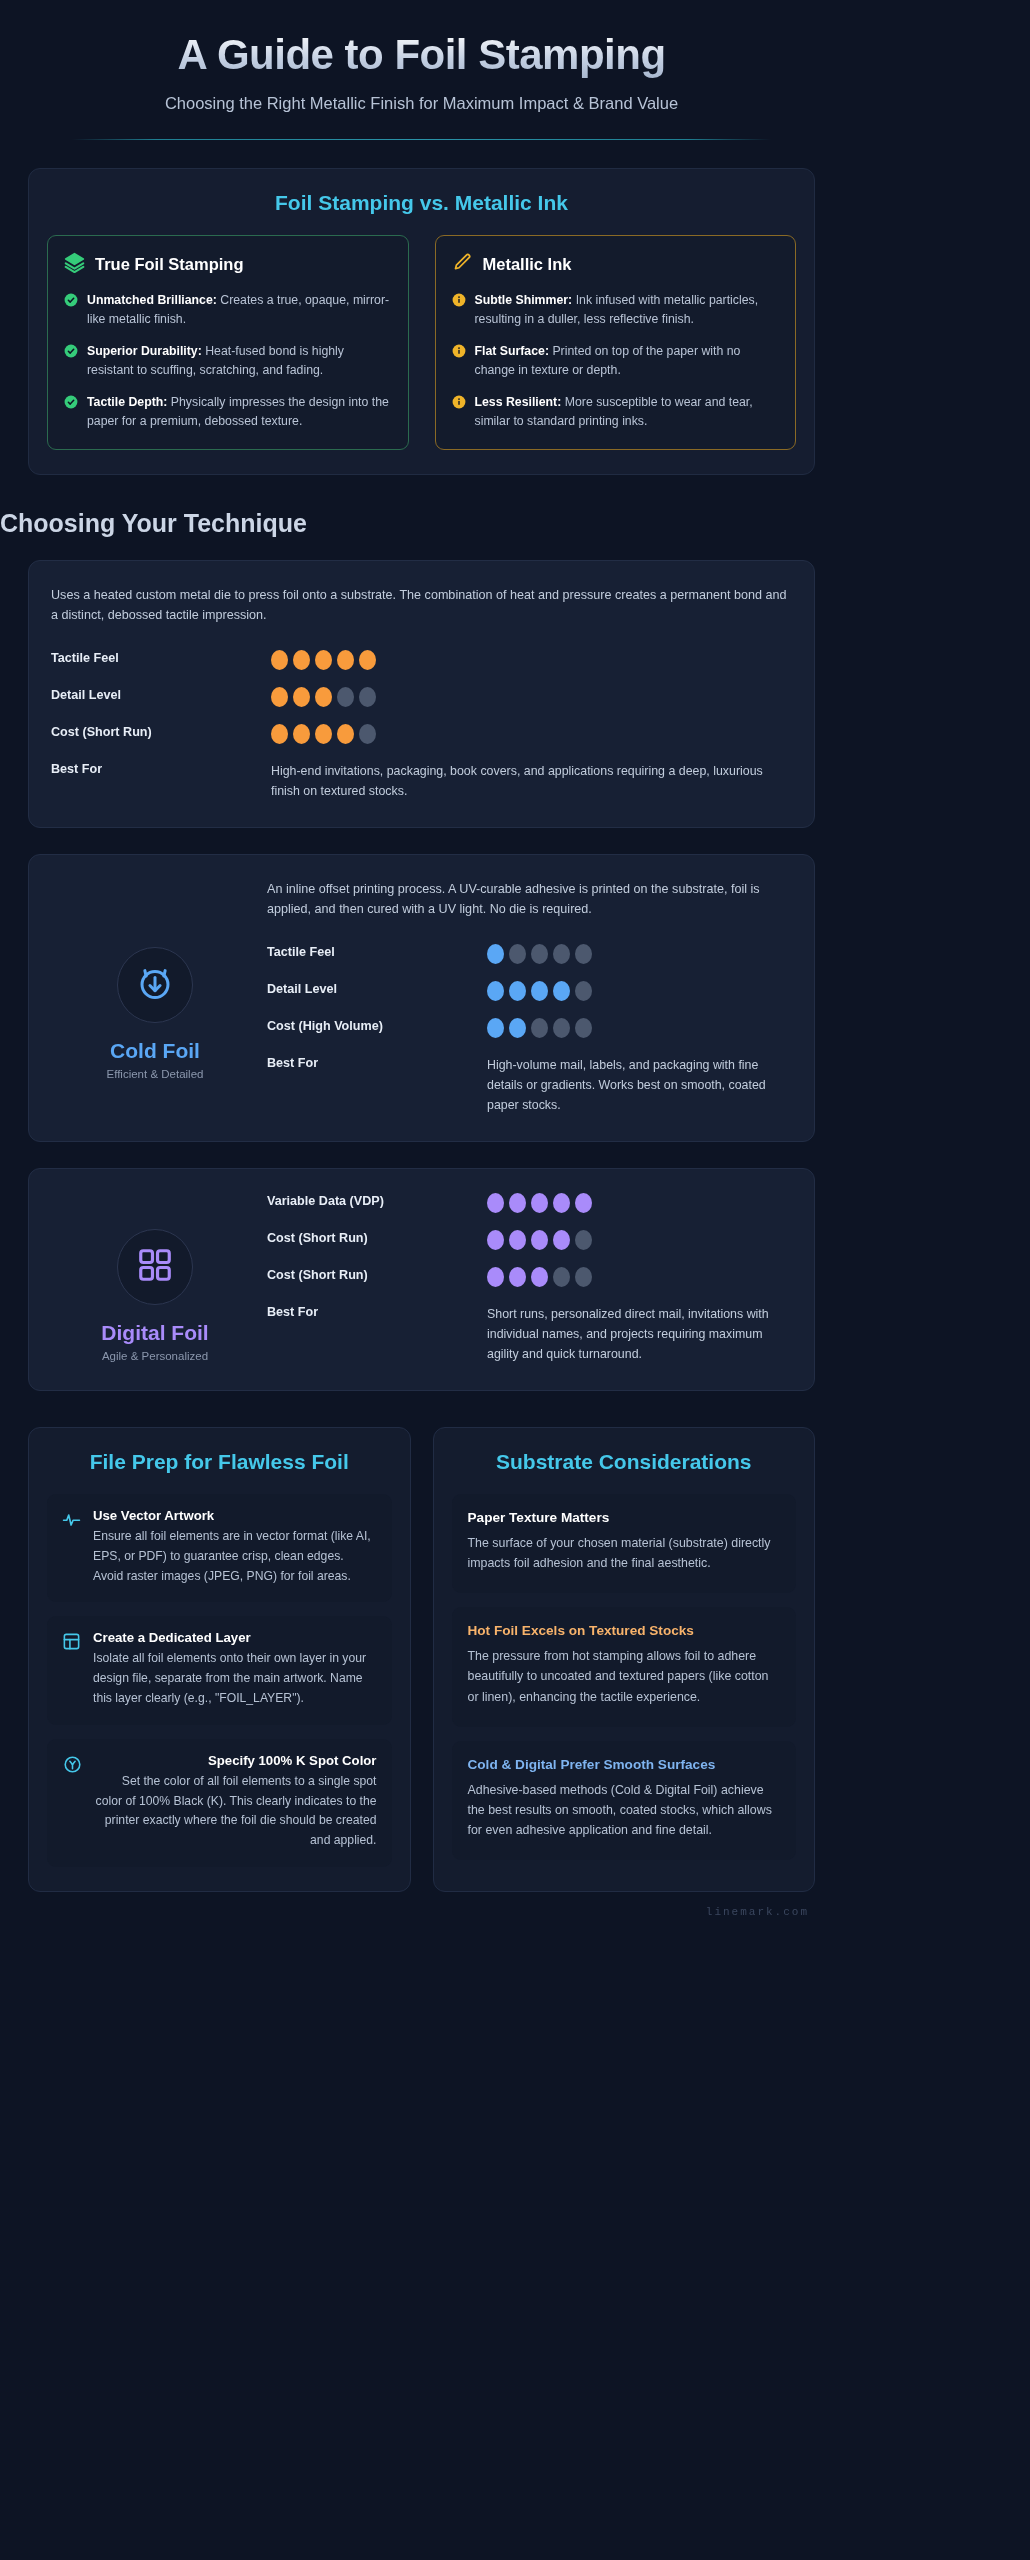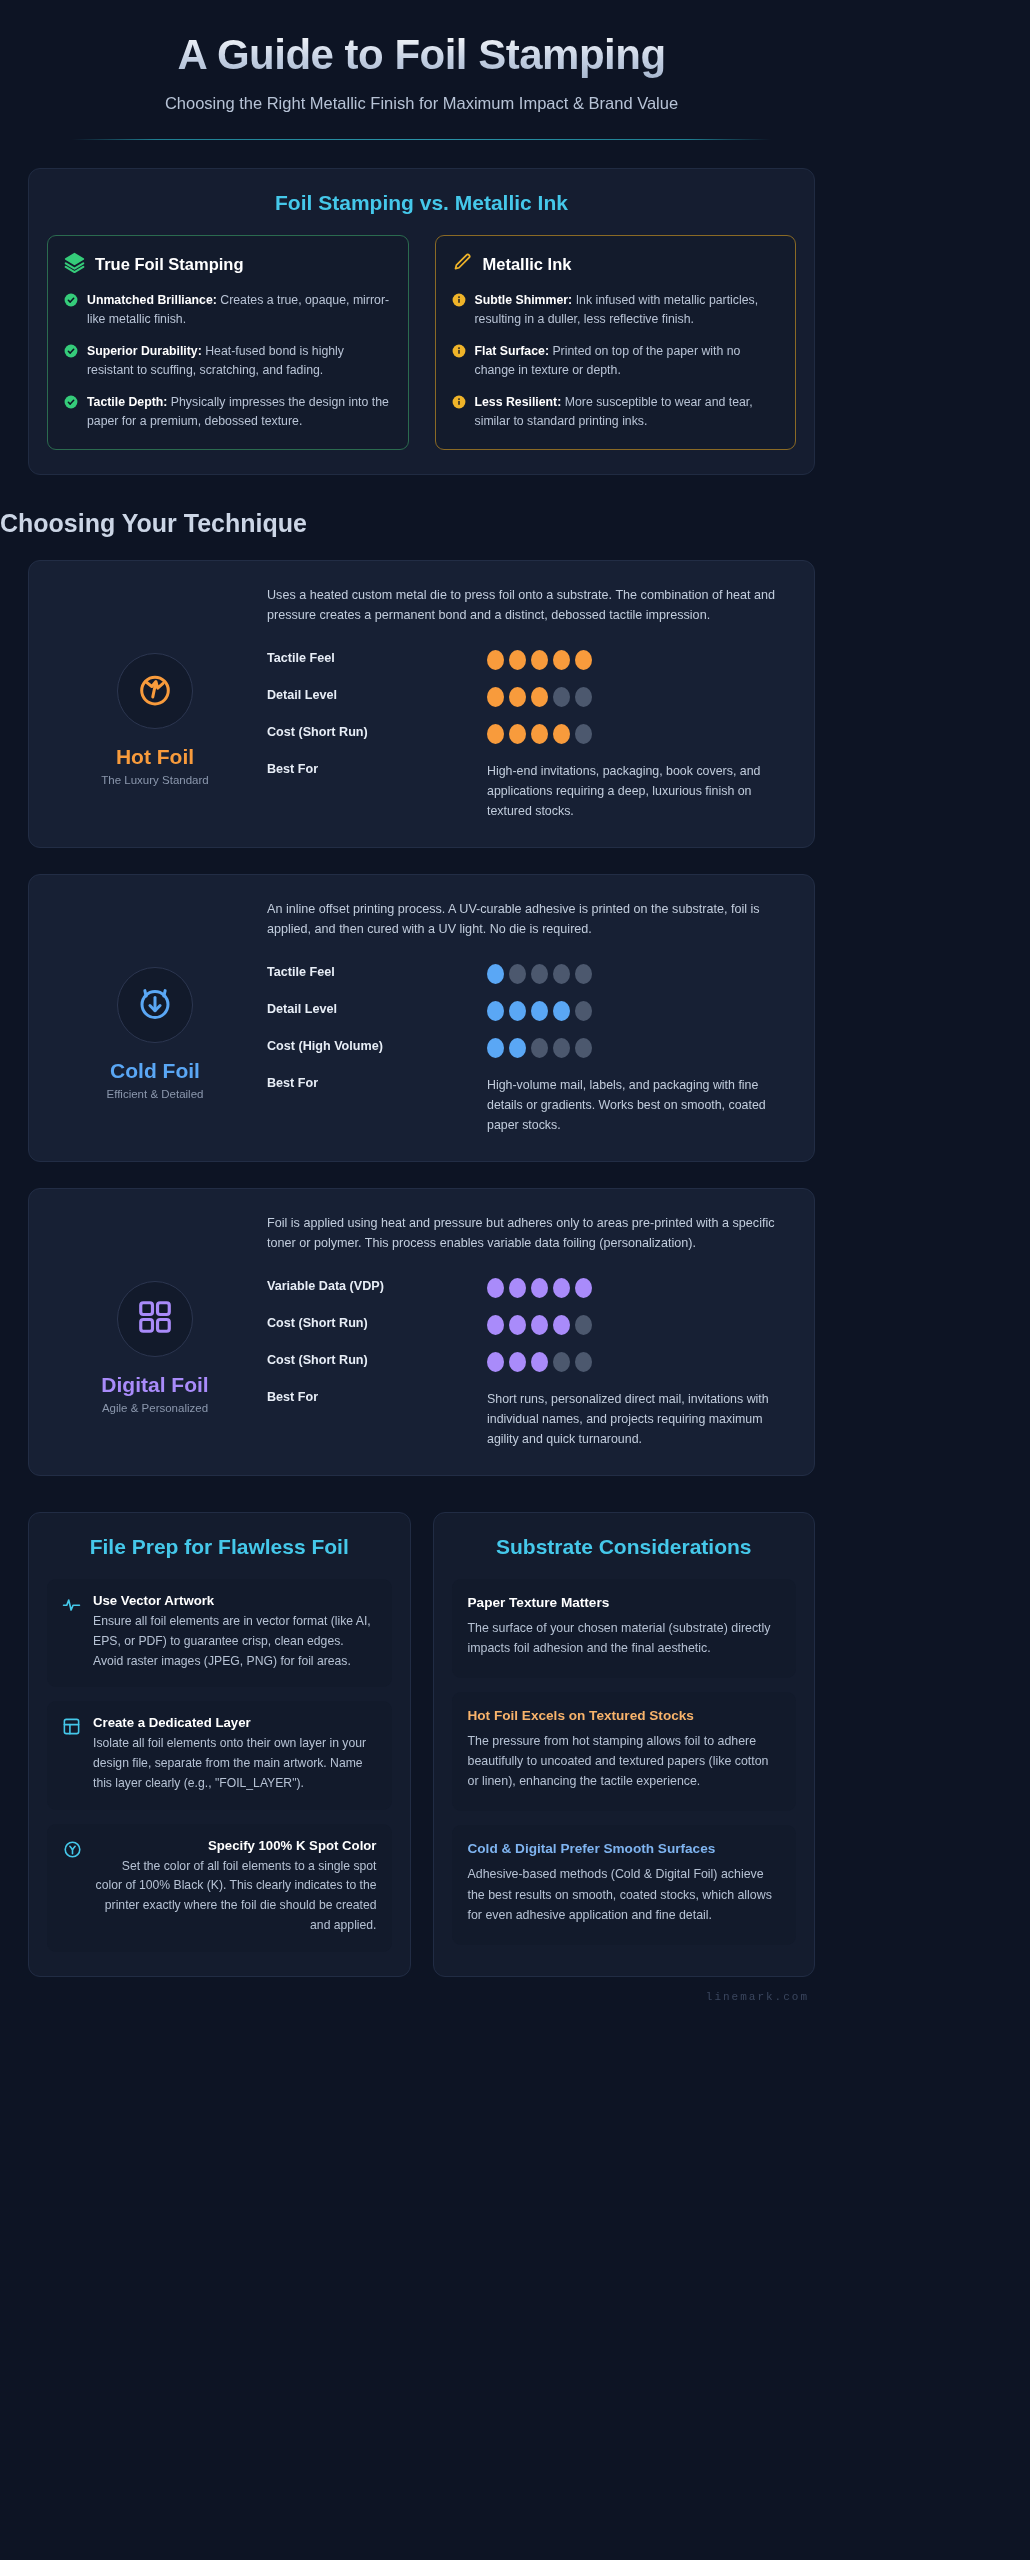--- a/index.html
+++ b/index.html
@@ -337,31 +337,20 @@
         <span><b>Less Resilient:</b><span> More susceptible to wear and tear, similar to standard printing inks.</span></span>
       </li>
           </ul>
         </div>
       </div>
   </div>
 
   <div class="section-heading">Choosing Your Technique</div>
   <div id="tech-list">
       <div class="tech">
-    <div class="tech-left">
-      <div class="tech-badge">
-        <span><svg width="38" height="38" viewBox="0 0 24 24" fill="none" stroke="#f89b3c" stroke-width="1.9" stroke-linecap="round" stroke-linejoin="round">
-                <circle cx="12" cy="13" r="8.4"></circle>
-                <path d="M6.2 7.4 10 10.4l2.6-3.1 1.1 4.2 3.4-3.1"></path>
-                <path d="M12.4 8.4 10.6 17"></path>
-              </svg></span>
-      </div>
-      <div class="tech-name" style="color:#f89b3c">Hot Foil</div>
-      <div class="tech-tag">The Luxury Standard</div>
-    </div>
     <div class="tech-right">
       <div class="tech-desc">Uses a heated custom metal die to press foil onto a substrate. The combination of heat and pressure creates a permanent bond and a distinct, debossed tactile impression.</div>
       <div class="spec-row">
         <div class="spec-label">Tactile Feel</div>
         <div class="spec-dots">
               <span class="dot" style="background:#f89b3c"></span>
               <span class="dot" style="background:#f89b3c"></span>
               <span class="dot" style="background:#f89b3c"></span>
               <span class="dot" style="background:#f89b3c"></span>
               <span class="dot" style="background:#f89b3c"></span>
@@ -452,21 +441,20 @@
                 <rect x="3" y="3" width="7.4" height="7.4" rx="1.6"></rect>
                 <rect x="13.6" y="3" width="7.4" height="7.4" rx="1.6"></rect>
                 <rect x="3" y="13.6" width="7.4" height="7.4" rx="1.6"></rect>
                 <rect x="13.6" y="13.6" width="7.4" height="7.4" rx="1.6"></rect>
               </svg></span>
       </div>
       <div class="tech-name" style="color:#a98bfa">Digital Foil</div>
       <div class="tech-tag">Agile &amp; Personalized</div>
     </div>
     <div class="tech-right">
-      <div class="tech-desc">Foil is applied using heat and pressure but adheres only to areas pre-printed with a specific toner or polymer. This process enables variable data foiling (personalization).</div>
       <div class="spec-row">
         <div class="spec-label">Variable Data (VDP)</div>
         <div class="spec-dots">
               <span class="dot" style="background:#a98bfa"></span>
               <span class="dot" style="background:#a98bfa"></span>
               <span class="dot" style="background:#a98bfa"></span>
               <span class="dot" style="background:#a98bfa"></span>
               <span class="dot" style="background:#a98bfa"></span>
             </div>
       </div>

